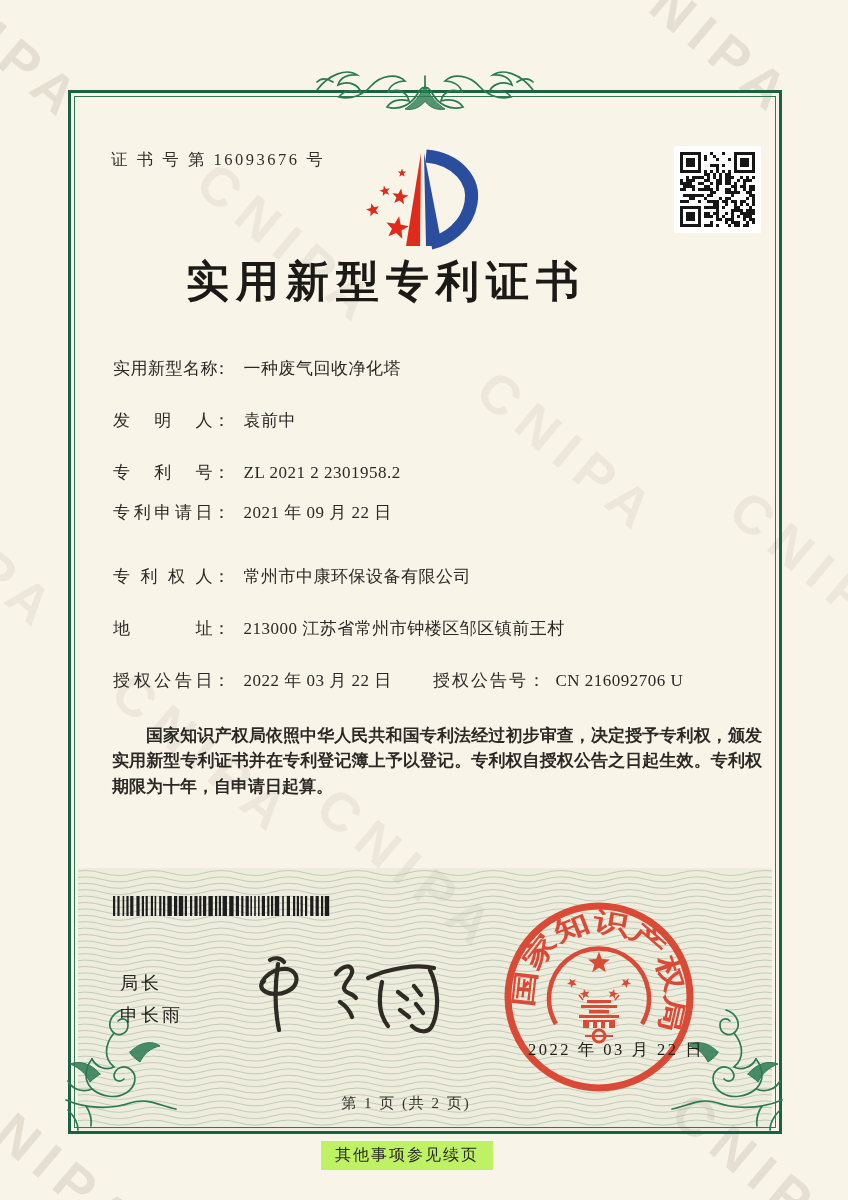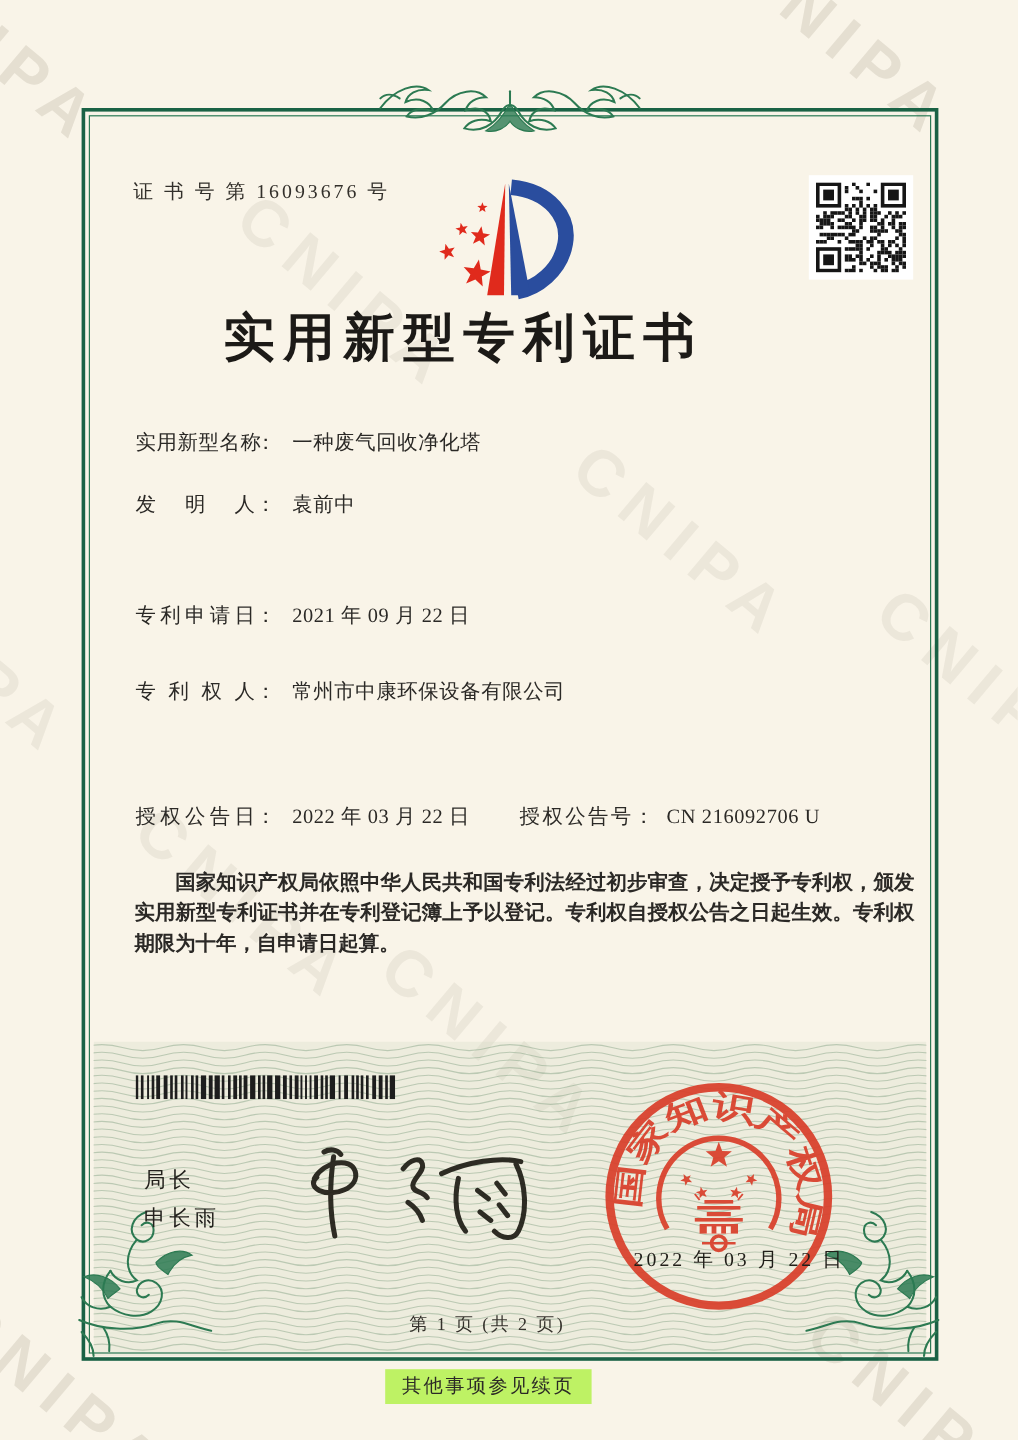--- a/index.html
+++ b/index.html
@@ -396,25 +396,31 @@
     </div>
 
     <div class="title">实用新型专利证书</div>
 
     <div class="row" style="top:357px;">
       <span class="lab">实用新型名称</span><span>：</span><span class="val">一种废气回收净化塔</span>
     </div>
     <div class="row" style="top:409px;">
       <span class="lab">发明人</span><span>：</span><span class="val">袁前中</span>
     </div>
+    <div class="row" style="top:461px;">
+      <span class="lab">专利号</span><span>：</span><span class="val">ZL 2021 2 2301958.2</span>
+    </div>
     <div class="row" style="top:501px;">
       <span class="lab">专利申请日</span><span>：</span><span class="val">2021 年 09 月 22 日</span>
     </div>
     <div class="row" style="top:565px;">
       <span class="lab">专利权人</span><span>：</span><span class="val">常州市中康环保设备有限公司</span>
+    </div>
+    <div class="row" style="top:617px;">
+      <span class="lab">地址</span><span>：</span><span class="val">213000 江苏省常州市钟楼区邹区镇前王村</span>
     </div>
     <div class="row" style="top:669px;">
       <span class="lab">授权公告日</span><span>：</span><span class="val">2022 年 03 月 22 日</span>
       <span class="pair2">
         <span class="lab2">授权公告号</span><span>：</span><span class="val">CN 216092706 U</span>
       </span>
     </div>
 
     <div class="paras">
       <p>国家知识产权局依照中华人民共和国专利法经过初步审查，决定授予专利权，颁发实用新型专利证书并在专利登记簿上予以登记。专利权自授权公告之日起生效。专利权期限为十年，自申请日起算。</p>

